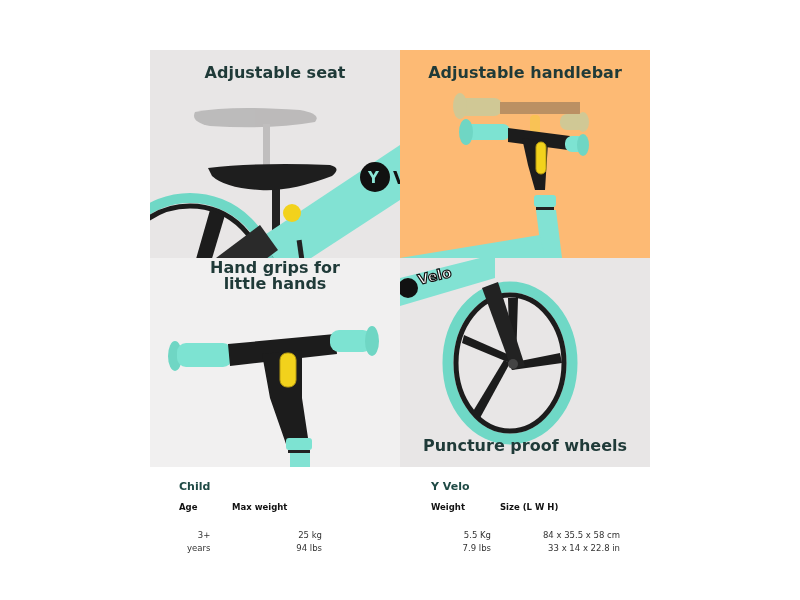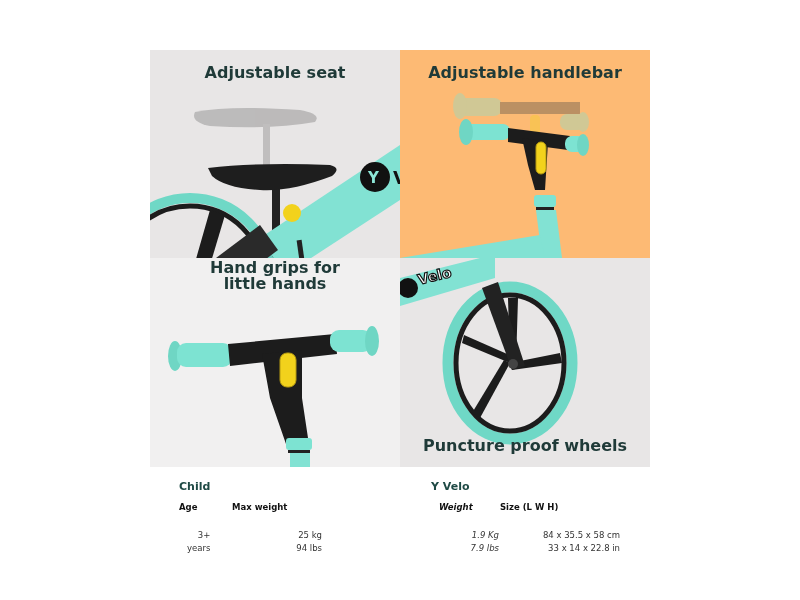--- a/index.html
+++ b/index.html
@@ -138,23 +138,23 @@
   </div>
   <div class="col" style="left:53px; width:90px;">
     <div class="lbl">Max weight</div>
     <div class="val">25 kg</div>
     <div class="val">94 lbs</div>
   </div>
 </div>
 
 <div class="specs" style="left:431px;">
   <div class="head">Y Velo</div>
-  <div class="col" style="left:8px; width:60px;font-style:italic;">
+  <div class="col" style="left:0; width:60px;">
     <div class="lbl">Weight</div>
-    <div class="val">1.9 Kg</div>
+    <div class="val">5.5 Kg</div>
     <div class="val">7.9 lbs</div>
   </div>
   <div class="col" style="left:69px; width:120px;">
     <div class="lbl">Size (L W H)</div>
     <div class="val">84 x 35.5 x 58 cm</div>
     <div class="val">33 x 14 x 22.8 in</div>
   </div>
 </div>
 
 </body></html>

